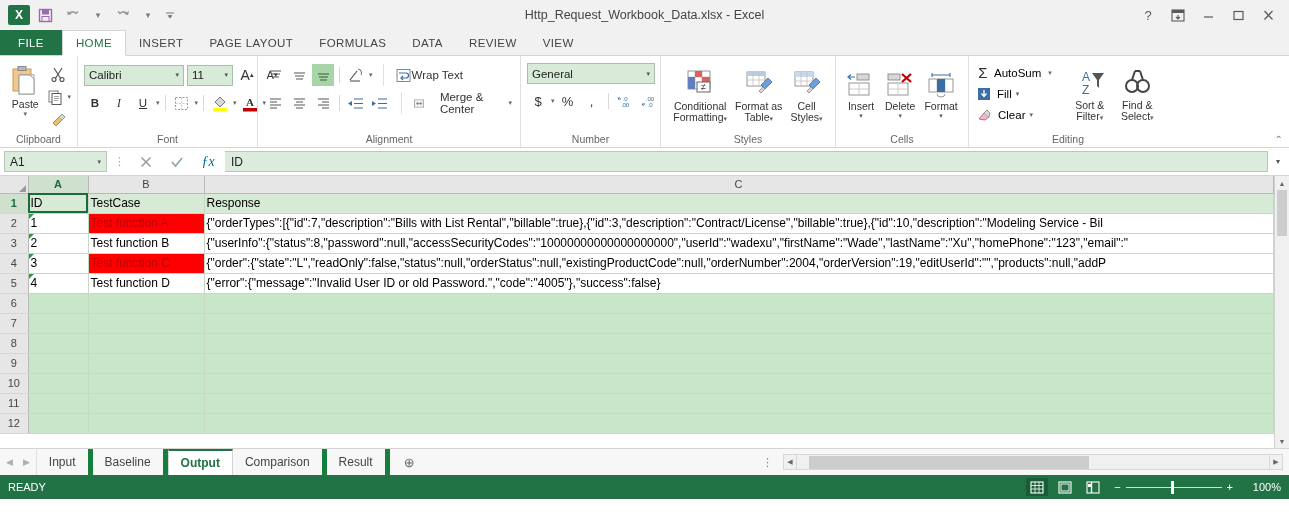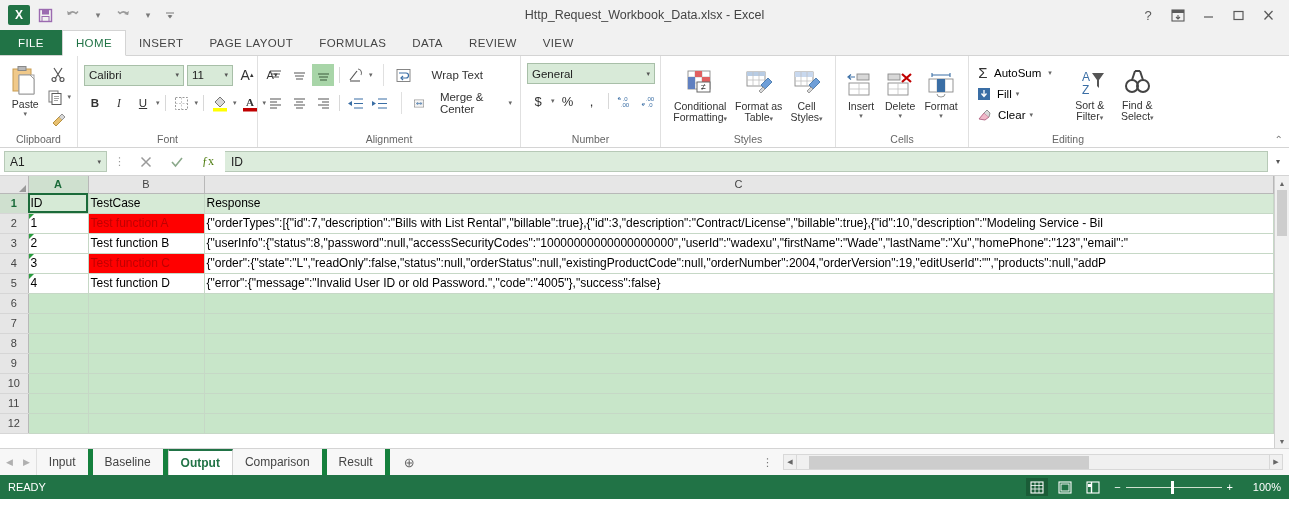--- a/index.html
+++ b/index.html
@@ -340,21 +340,21 @@
         <span style="width:1px;height:16px;background:#d8d8d8;margin:0 3px"></span>
         <div class="smallbtn">
           <svg width="16" height="15" viewBox="0 0 16 15">
               <path d="M2 12 L9 3" stroke="#555" stroke-width="1.2"></path>
               <path d="M10 1 a4 4 0 0 1 3 6" fill="none" stroke="#777" stroke-width="1.1"></path>
               <path d="M2 13 h10" stroke="#555" stroke-width="1.1"></path>
             </svg>
         </div>
         <span class="caret">▾</span>
         <span style="width:1px;height:22px;background:#e0e0e0;margin:0 8px"></span>
-        <div class="smallbtn" style="gap:20px">
+        <div class="smallbtn" style="gap:0">
           <svg width="16" height="15" viewBox="0 0 16 15">
               <rect x="1" y="1.5" width="13" height="12" fill="none" stroke="#7a7a7a" stroke-width=".9"></rect>
               <path d="M3 5 h7 a2.5 2.5 0 0 1 0 5 H6" stroke="#3a6ea5" stroke-width="1.2" fill="none"></path>
               <path d="M7 8 L5 10 L7 12" stroke="#3a6ea5" stroke-width="1.2" fill="none"></path>
             </svg>
           <span>Wrap Text</span>
         </div>
       </div>
       <div class="rowline" style="gap:2px;margin-top:4px">
         <div class="smallbtn">
@@ -586,21 +586,21 @@
   <div class="fb-btn">
     <svg width="14" height="14" viewBox="0 0 14 14">
         <path d="M2.5 2.5 L11.5 11.5 M11.5 2.5 L2.5 11.5" stroke="#9a9a9a" stroke-width="1.5"></path>
       </svg>
   </div>
   <div class="fb-btn">
     <svg width="14" height="14" viewBox="0 0 14 14">
         <path d="M2 7 L5.5 11 L12 3" stroke="#8aa88a" stroke-width="1.6" fill="none"></path>
       </svg>
   </div>
-  <div class="fb-btn" style="font-family:'Liberation Serif',serif;font-size:12px;color:#4d7c0f">ƒx</div>
+  <div class="fb-btn" style="font-family:'Liberation Serif',serif;font-style:italic;font-size:14px;color:#0369a1">ƒx</div>
   <div class="fb-input">
     <span>ID</span>
   </div>
   <div class="fb-expand">▾</div>
 </div>
 
 <div class="grid-wrap">
   <div style="flex:1;overflow:hidden">
     <table class="sheet">
       <tbody>

